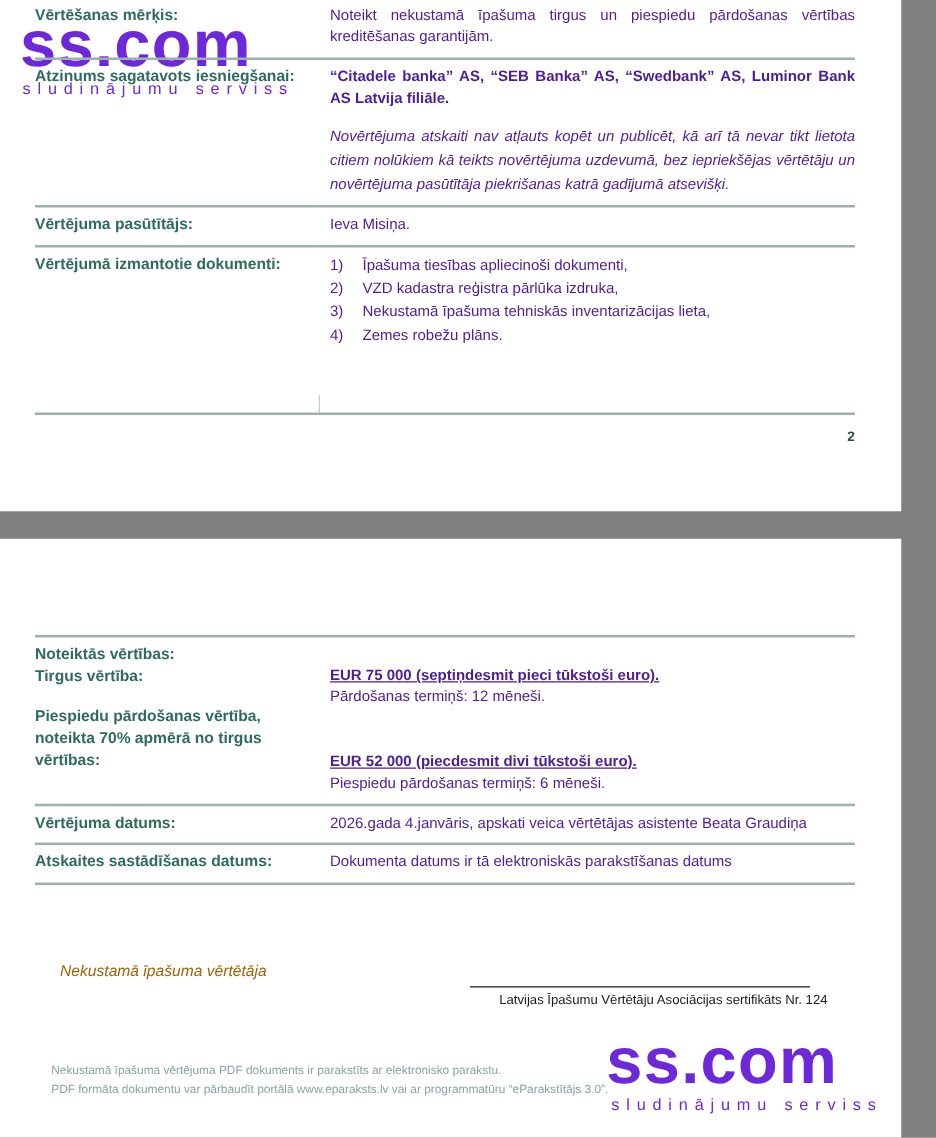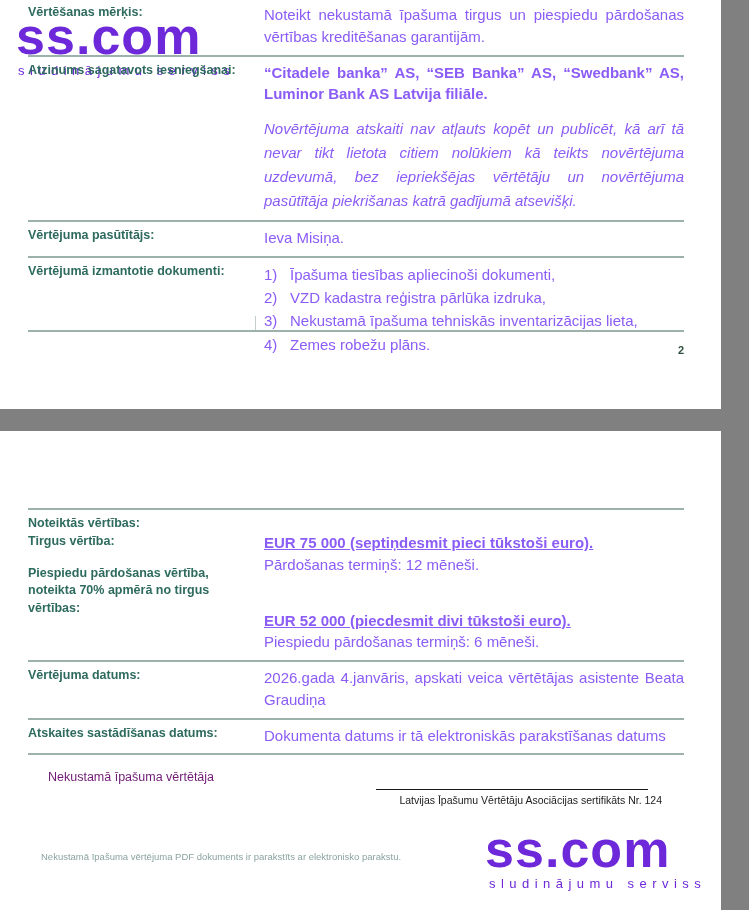--- a/index.html
+++ b/index.html
@@ -67,22 +67,22 @@
     width: 227px;
     padding-right: 14px;
     color: #2e6b5e;
     font-weight: bold;
     font-size: 12.5px;
     line-height: 1.42;
     margin-left: 45px;
   }
   .doc-table tr td:last-child {
     padding-left: 9px;
-    color: #8b5cf6;
-    font-size: 15px;
+    color: #4c1d95;
+    font-size: 12px;
     line-height: 1.45;
     text-align: justify;
   }
   .doc-table td.no-rule-top { border-top: none; }
   .doc-table td.no-rule-bot { border-bottom: none; }
 
   .val-bold   { font-weight: bold; }
   .val-italic { font-style: italic; line-height: 1.6; }
   .val-underline-bold { font-weight: bold; text-decoration: underline; }
 
@@ -125,22 +125,23 @@
   .values-label-cell  { line-height: 1.45; }
   .values-value-cell  { line-height: 1.45; }
   .val-gap { height: 34px; }
   .lbl-gap { height: 14px; }
 
   
   #signature-block {
     position: absolute;
     left: 48px; top: 337px;
     font-size: 12.5px;
-    color: #701a75;
+    color: #a16207;
     line-height: 1.5;
+    font-style: italic;
   }
   #signature-name { font-weight: bold; font-size: 13px; }
 
   #cert-block {
     position: absolute;
     left: 362px; top: 358px;
     width: 300px;
     text-align: right;
   }
   #cert-rule {
@@ -269,19 +270,20 @@
       <div>Nekustamā īpašuma vērtētāja</div>
     </div>
 
     <div id="cert-block">
       <div id="cert-rule"></div>
       <div id="cert-text">Latvijas Īpašumu Vērtētāju Asociācijas sertifikāts Nr. 124</div>
     </div>
 
     <div id="footer-note">
       <div>Nekustamā īpašuma vērtējuma PDF dokuments ir parakstīts ar elektronisko parakstu.</div>
+      <div>PDF formāta dokumentu var pārbaudīt portālā www.eparaksts.lv vai ar programmatūru “eParakstītājs 3.0”.</div>
     </div>
 
     <div class="wm wm-main" id="wm2-main" style="left:485px; top:392px;">ss.com</div>
     <div class="wm wm-sub" id="wm2-sub" style="left:489px; top:445px;">sludinājumu serviss</div>
 
   </div>
 </div>
 
 </body></html>

